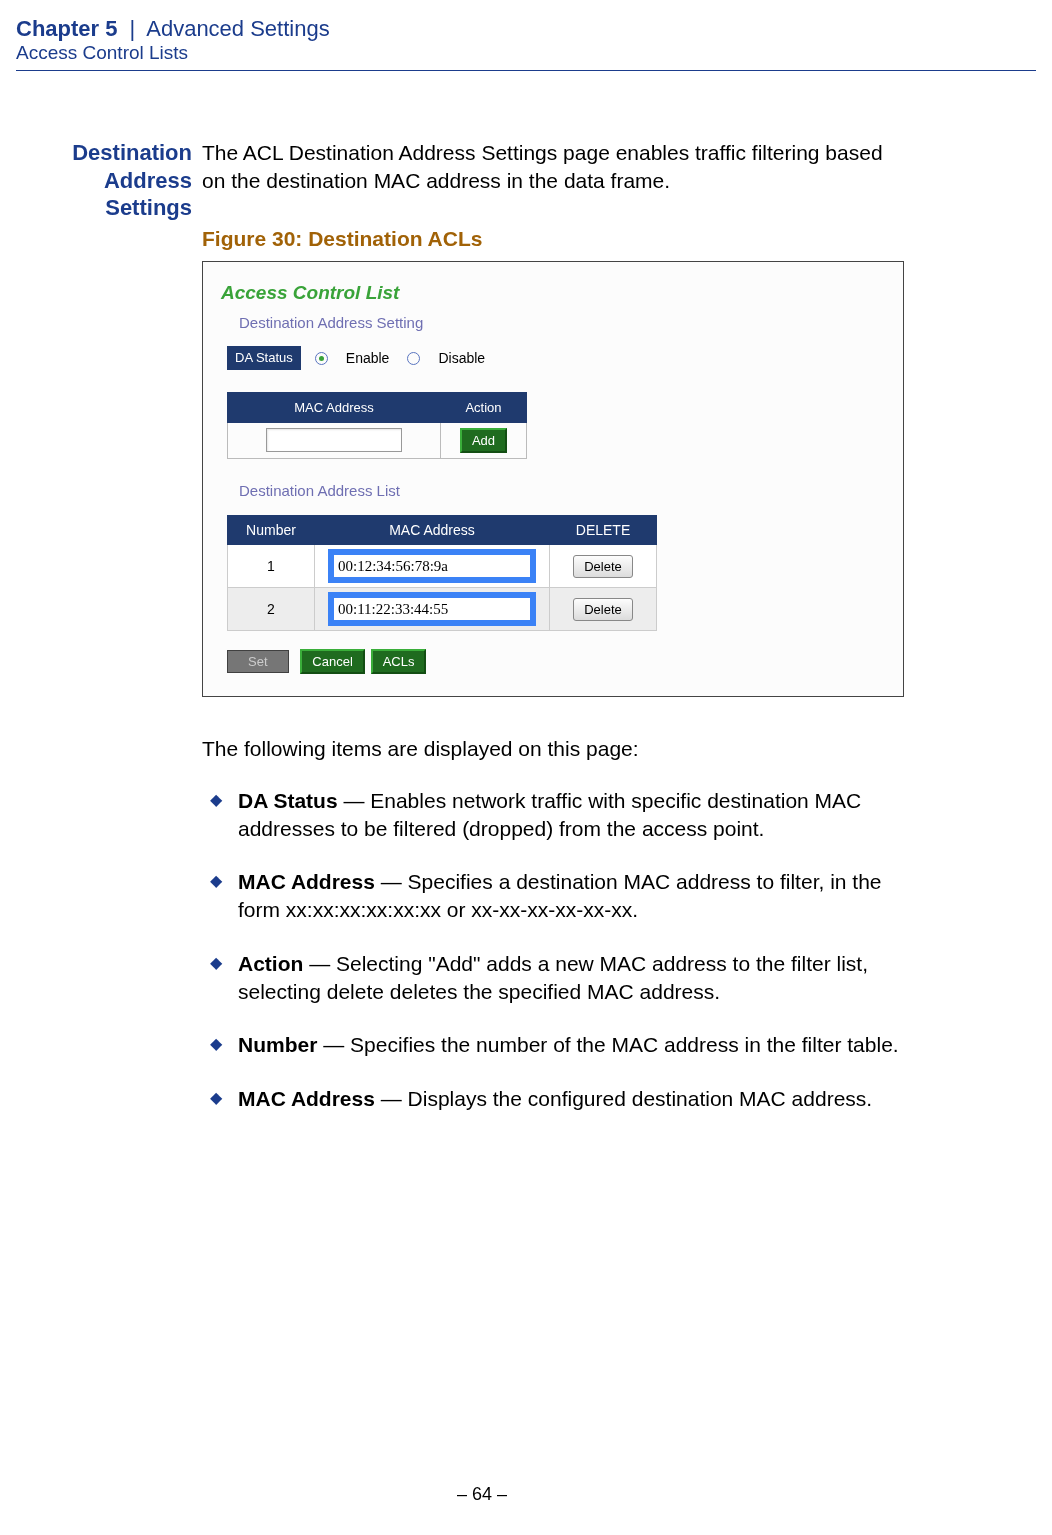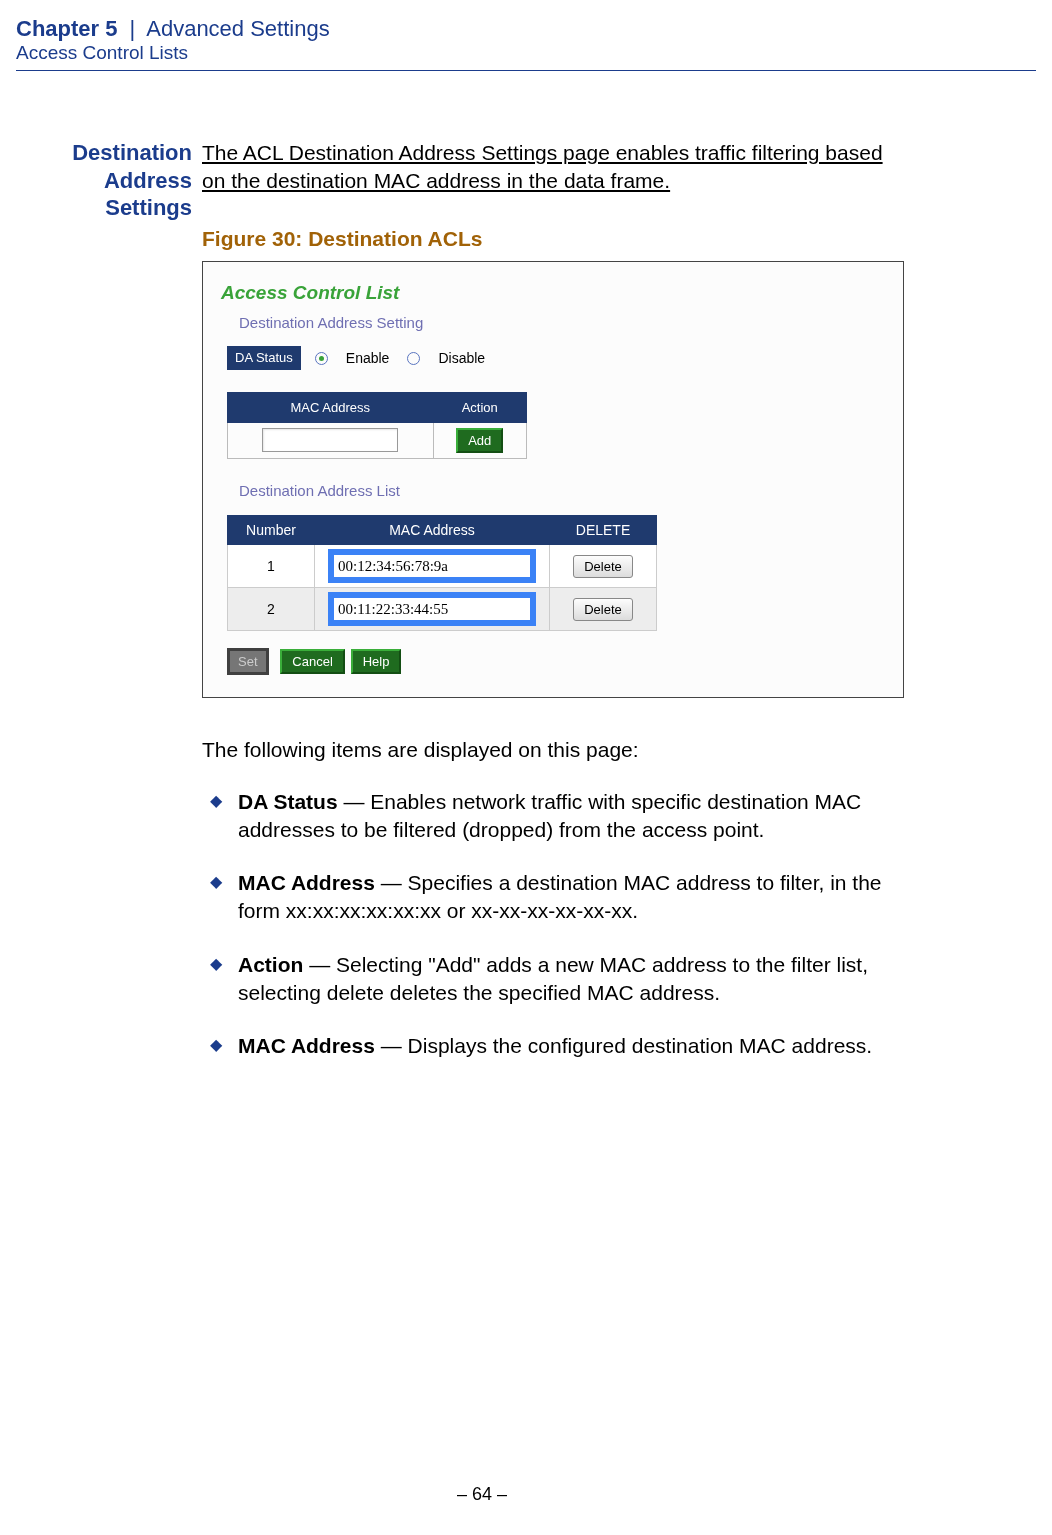--- a/index.html
+++ b/index.html
@@ -65,21 +65,20 @@
   }
   .content-col {
     width: 770px;
     padding-right: 60px;
     box-sizing: border-box;
     font-size: 21px;
     line-height: 1.32;
   }
   .intro-para {
     margin: 0 0 30px 0;
-    text-decoration: underline;
   }
   .figure-caption {
     color: #a16207;
     font-weight: 700;
     font-size: 21px;
     margin-bottom: 8px;
   }
   .figure-box {
     border: 1px solid #444;
     width: 702px;
@@ -151,21 +150,21 @@
     margin-bottom: 22px;
   }
   .fb-tbl1 th {
     background: #1f3a6e;
     color: #ffffff;
     font-weight: normal;
     padding: 6px 8px;
     border: 1px solid #1f3a6e;
   }
   .fb-tbl1 td {
-    padding: 5px 13px;
+    padding: 5px 6px;
     border: 1px solid #bbb;
     text-align: center;
     text-decoration: underline;
   }
   .fb-input {
     width: 130px;
     height: 20px;
     border: 1px solid #999;
     box-shadow: inset 1px 1px 2px rgba(0,0,0,0.1);
   }
@@ -225,22 +224,22 @@
     border-radius: 3px;
   }
   .fb-actions {
     margin-left: 6px;
   }
   .fb-set {
     display: inline-block;
     font-family: Arial, sans-serif;
     font-size: 13px;
     color: #cccccc;
-    padding: 2px 8px;
-    border: 3px solid #404040;
+    padding: 2px 20px;
+    border: 1px solid #404040;
     background: #767676;
     margin-right: 6px;
   }
   .followup {
     margin-top: 38px;
     margin-bottom: 24px;
   }
   ul.bullets {
     list-style: none;
     padding: 0;
@@ -351,35 +350,38 @@
             <td>2</td>
             <td><input class="fb-mac-input" type="text" value="00:11:22:33:44:55" style=""></td>
             <td><span class="fb-del-btn">Delete</span></td>
           </tr>
         </tbody>
           </table>
 
         <div class="fb-actions">
           <span class="fb-set">Set</span>
           <span class="fb-btn">Cancel</span>
-          <span class="fb-btn">Help</span>
+          <span class="fb-btn">ACLs</span>
         </div>
       </div>
 
       <p class="followup">The following items are displayed on this page:</p>
 
       <ul class="bullets">
         <li>
           <span class="b-term">DA Status</span><span> — Enables network traffic with specific destination MAC addresses to be filtered (dropped) from the access point.</span>
         </li>
         <li>
           <span class="b-term">MAC Address</span><span> — Specifies a destination MAC address to filter, in the form xx:xx:xx:xx:xx:xx or xx-xx-xx-xx-xx-xx.</span>
         </li>
         <li>
           <span class="b-term">Action</span><span> — Selecting "Add" adds a new MAC address to the filter list, selecting delete deletes the specified MAC address.</span>
+        </li>
+        <li>
+          <span class="b-term">Number</span><span> — Specifies the number of the MAC address in the filter table.</span>
         </li>
         <li>
           <span class="b-term">MAC Address</span><span> — Displays the configured destination MAC address.</span>
         </li>
       </ul>
 
     </div>
   </div>
 
   <div class="footer">

